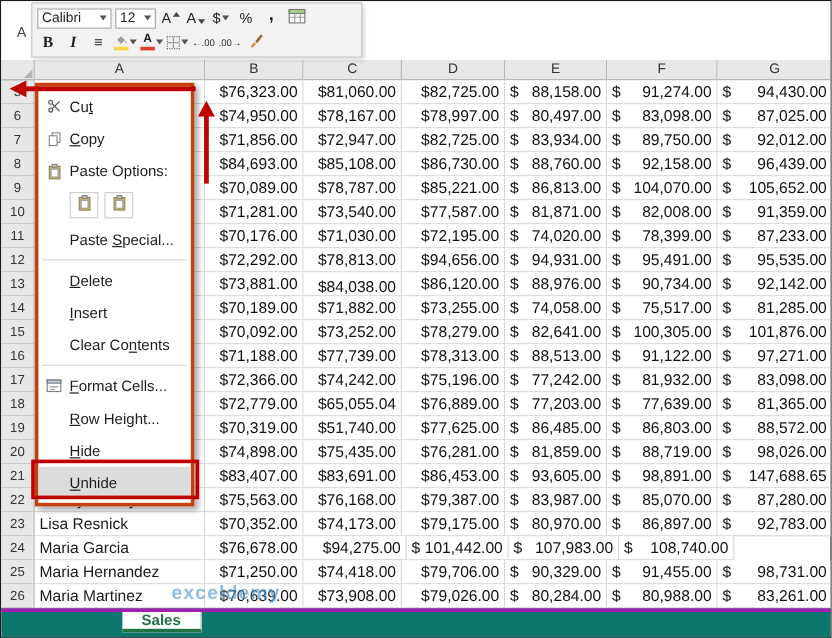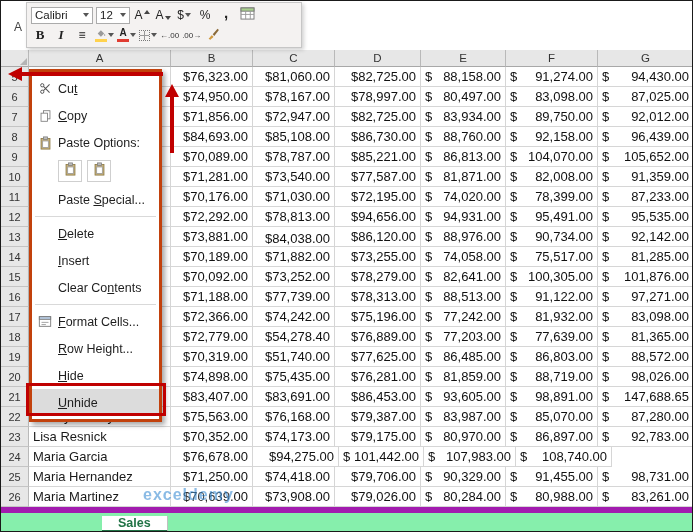--- a/index.html
+++ b/index.html
@@ -75,22 +75,22 @@
   .varrow-line{position:absolute;left:169px;top:95px;width:4px;height:57px;background:var(--accent-red,#c00000);z-index:40;}
   .varrow-head{position:absolute;left:164px;top:83px;width:0;height:0;z-index:40;
         border-left:7px solid transparent;border-right:7px solid transparent;
         border-bottom:13px solid var(--accent-red,#c00000);}
 
   
   .wm{position:absolute;left:142px;top:485px;z-index:6;font-size:16px;font-weight:bold;
       letter-spacing:1px;color:var(--watermark-blue,#3f8fd4);opacity:.6;text-shadow:0 0 2px #fff;}
 
   
-  .tabbar{position:absolute;left:0;top:506px;width:693px;height:26px;background:#86efac;
-          border-top:6px solid #a21caf;display:flex;align-items:flex-end;z-index:5;box-sizing:border-box;}
+  .tabbar{position:absolute;left:0;top:506px;width:693px;height:26px;background:#0f766e;
+          border-top:3px solid #a21caf;display:flex;align-items:flex-start;z-index:5;box-sizing:border-box;}
   .tab-left-pad{width:17px;background:#fff;border-right:1px solid #c0c0c0;flex:none;}
   .tab-spacer{width:82px;border-right:1px solid #c0c0c0;flex:none;}
   .tab-active{background:#fff;padding:0 16px;display:flex;align-items:center;font-size:12.5px;
               font-weight:bold;color:var(--tab-green,#217346);border-right:1px solid #c0c0c0;
               border-bottom:3px solid var(--tab-green,#217346);box-sizing:border-box;flex:none;}
   .tab-rest{flex:1;}
   u{text-decoration:underline;}
 </style>
 </head>
 <body>
@@ -520,21 +520,21 @@
           <span class="amt">83,098.00</span>
         </div>
       </div>
       <div class="grow">
         <div class="cell rownum" style="width: 28px; height: 20px;">18</div>
         <div class="cell namecell" style="width: 142px; height: 20px;"></div>
         <div class="cell money" style="width: 82px; height: 20px;">
           <span class="joined">$72,779.00</span>
         </div>
         <div class="cell money" style="width: 82px; height: 20px;">
-          <span class="joined">$54,278.40</span>
+          <span class="joined">$65,055.04</span>
         </div>
         <div class="cell money" style="width: 86px; height: 20px;">
           <span class="joined">$76,889.00</span>
         </div>
         <div class="cell money" style="width: 85px; height: 20px;">
           <span class="cur">$</span>
           <span class="amt">77,203.00</span>
         </div>
         <div class="cell money" style="width: 92px; height: 20px;">
           <span class="cur">$</span>

